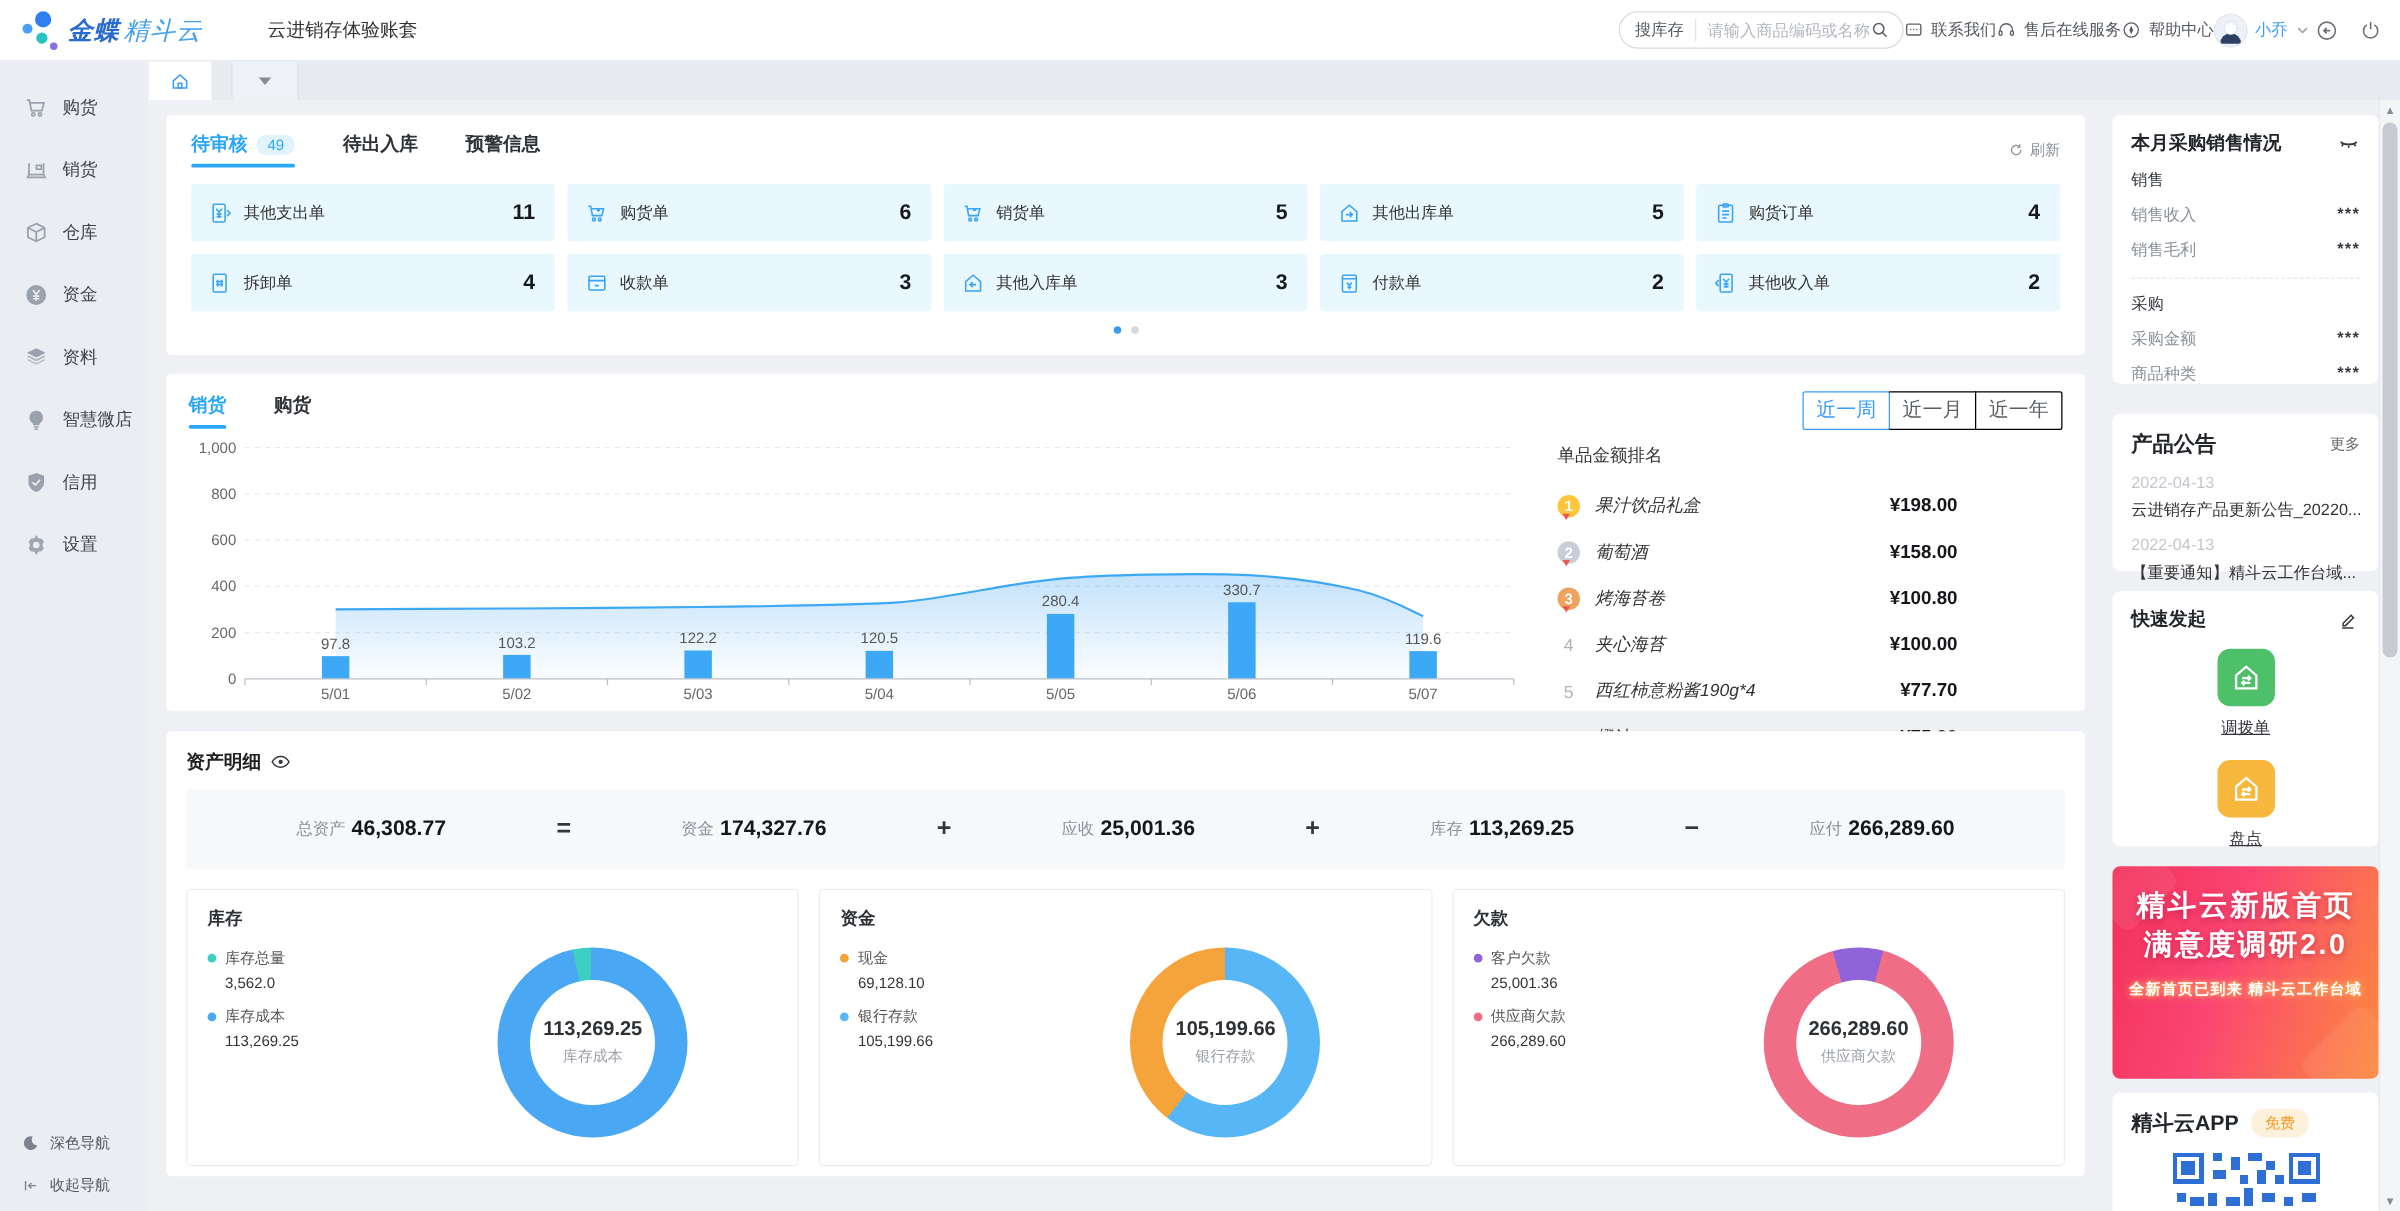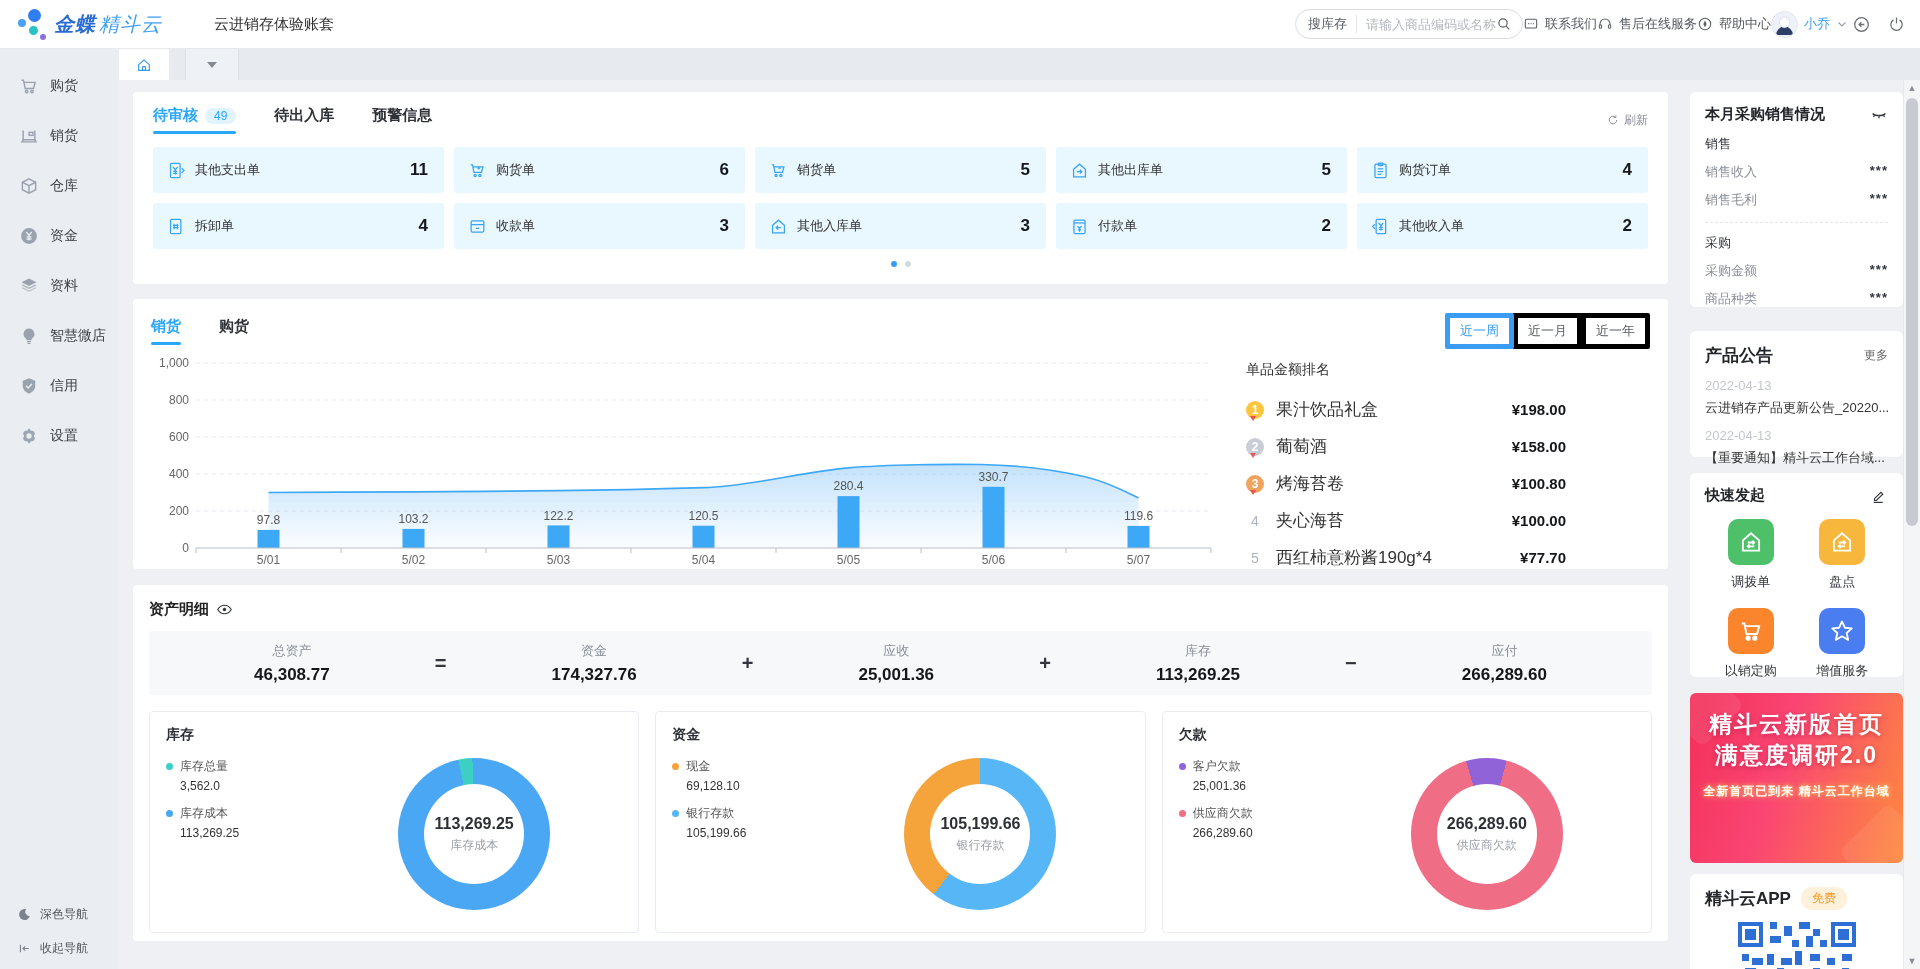--- a/index.html
+++ b/index.html
@@ -77,44 +77,44 @@
   .pdot.active { background:#3a9cf5; }
 
   
   .saleschart { height:270px; margin-top:15px; padding:14px 18px 0 18px; }
   .chead { display:flex; align-items:center; }
   .ctabs { display:flex; gap:38px; }
   .ctab { position:relative; font-size:15px; font-weight:bold; color:#2f3338; cursor:pointer; padding-bottom:9px; }
   .ctab.active { color:#2aa7f8; }
   .ctab.active::after { content:''; position:absolute; left:0; right:0; bottom:0; height:3px; border-radius:2px; background:#2aa7f8; }
   .periods { margin-left:auto; display:flex; }
-  .pbtn { font-size:13px; color:#5a5f66; background:#fff; border:5px solid #000000; padding:4px 10px; cursor:pointer; margin-left:-1px; white-space:nowrap; }
+  .pbtn { font-size:16px; color:#5a5f66; background:#fff; border:1px solid #000000; padding:4px 10px; cursor:pointer; margin-left:-1px; white-space:nowrap; }
   .pbtn:first-child { border-radius:2px 0 0 2px; margin-left:0; }
   .pbtn:last-child { border-radius:0 2px 2px 0; }
   .pbtn.active { color:#3a9cf5; border-color:#3a9cf5; position:relative; z-index:1; border-radius:2px; }
   .chart-row { display:flex; margin-top:4px; }
   .chart-svg { flex:none; }
   .axis-text { font-size:12px; fill:#666; }
   .bar-label { font-size:12px; fill:#555; }
   .ranking { width:330px; flex:none; padding:4px 0 0 10px; }
   .rank-title { font-size:14px; color:#333; margin:4px 0 12px; }
   .rank-row { display:flex; align-items:center; height:37px; }
   .medal { position:relative; width:18px; height:18px; border-radius:50%; color:#fff; font-size:12px; font-weight:bold; display:flex; align-items:center; justify-content:center; flex:none; }
   .medal::after { content:''; position:absolute; left:4px; bottom:-5px; border:3px solid transparent; border-top:5px solid #ef5350; }
   .m1 { background:#ffc53d; } .m2 { background:#c9ced6; } .m3 { background:#f0a25f; }
   .rank-num { width:18px; text-align:center; font-size:14px; color:#aeb3ba; flex:none; }
-  .rank-name { flex:1; margin-left:12px; font-size:17px; color:#333; white-space:nowrap; overflow:hidden; text-overflow:ellipsis; }
+  .rank-name { flex:1; margin-left:12px; font-size:14px; color:#333; white-space:nowrap; overflow:hidden; text-overflow:ellipsis;font-style:italic; }
   .rank-amount { font-size:15px; font-weight:bold; color:#15171a; margin-left:8px; }
 
   
   .assets { height:356px; margin-top:16px; padding:15px 16px 0; }
   .assets-title { display:flex; align-items:center; gap:7px; font-size:15px; font-weight:bold; color:#222; }
   .assets-title svg { width:17px; height:17px; color:#33373d; cursor:pointer; }
   .equation { margin-top:12px; height:64px; background:#f6f8fa; border-radius:3px; display:flex; align-items:center; justify-content:space-evenly; }
-  .stat { display:flex; flex-direction:column; align-items:center; gap:5px; }
+  .stat { display:flex; flex-direction:row; align-items:center; gap:5px; }
   .stat-label { font-size:13px; color:#8a8f99; }
   .stat-value { font-size:17px; font-weight:bold; color:#15171a; }
   .op { font-size:20px; font-weight:bold; color:#33373d; }
   .donut-row { margin-top:16px; display:flex; gap:16px; }
   .donut-card { flex:1; height:222px; border:1px solid #e9edf3; border-radius:4px; padding:14px 16px; display:flex; flex-direction:column; }
   .donut-title { font-size:14px; font-weight:bold; color:#2d3136; }
   .donut-body { display:flex; flex:1; margin-top:6px; }
   .legend { width:160px; flex:none; padding-top:8px; }
   .lg-item { margin-bottom:12px; }
   .lg-line1 { display:flex; align-items:center; gap:7px; font-size:12px; color:#555; }
@@ -137,21 +137,21 @@
   .sec-title { font-size:13px; color:#33373d; margin-top:11px; }
   .srow { display:flex; justify-content:space-between; margin-top:10px; }
   .srow-label { font-size:13px; color:#8a8f99; }
   .srow-value { font-size:13px; font-weight:bold; color:#33373d; letter-spacing:1px; }
   .dash-div { border:none; border-top:1px dashed #e3e5e9; margin:13px 0 2px; }
   .announce { height:126px; margin-top:24px; }
   .more { font-size:12px; color:#666; cursor:pointer; }
   .ann-date { font-size:13px; color:#c3c7cc; margin-top:11px; }
   .ann-text { font-size:13px; color:#333; margin-top:6px; white-space:nowrap; overflow:hidden; cursor:pointer; }
   .quick { height:204px; margin-top:16px; }
-  .qgrid { margin-top:14px; display:grid; grid-template-columns:1fr 1fr; row-gap:17px; }
+  .qgrid { margin-top:14px; display:grid; grid-template-columns:1fr; row-gap:17px;text-decoration:underline; }
   .qitem { display:flex; flex-direction:column; align-items:center; gap:8px; cursor:pointer; }
   .qtile { width:46px; height:46px; border-radius:10px; display:flex; align-items:center; justify-content:center; }
   .qtile svg { width:26px; height:26px; color:#fff; }
   .qlabel { font-size:13px; color:#33373d; }
   .banner { height:170px; margin-top:16px; border-radius:6px; overflow:hidden; position:relative; background:linear-gradient(108deg,#f3305a 0%,#fa4573 42%,#fd8a3e 100%); cursor:pointer; }
   .banner::before { content:''; position:absolute; width:60px; height:60px; background:rgba(255,255,255,.08); transform:rotate(45deg); left:-18px; top:-18px; border-radius:8px; }
   .banner::after { content:''; position:absolute; width:70px; height:70px; background:rgba(255,255,255,.07); transform:rotate(45deg); right:-20px; bottom:-24px; border-radius:8px; }
   .banner-inner { position:relative; z-index:1; text-align:center; padding-top:16px; }
   .bline { font-size:23px; font-weight:bold; color:#fff; letter-spacing:2px; line-height:31px; text-shadow:0 2px 5px rgba(150,10,50,.45); }
   .bsub { margin-top:12px; font-size:12px; font-weight:bold; color:#fff; letter-spacing:1px; text-shadow:0 0 7px rgba(255,210,110,.95),0 0 3px rgba(255,160,60,.9); }

